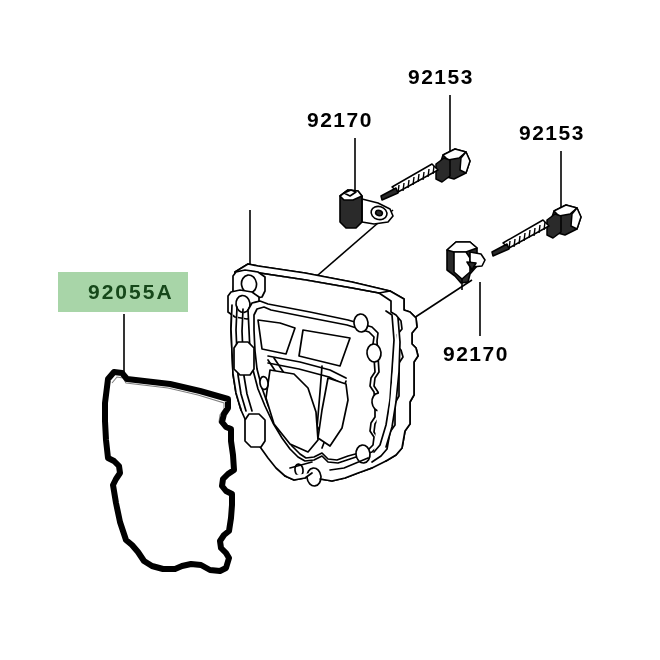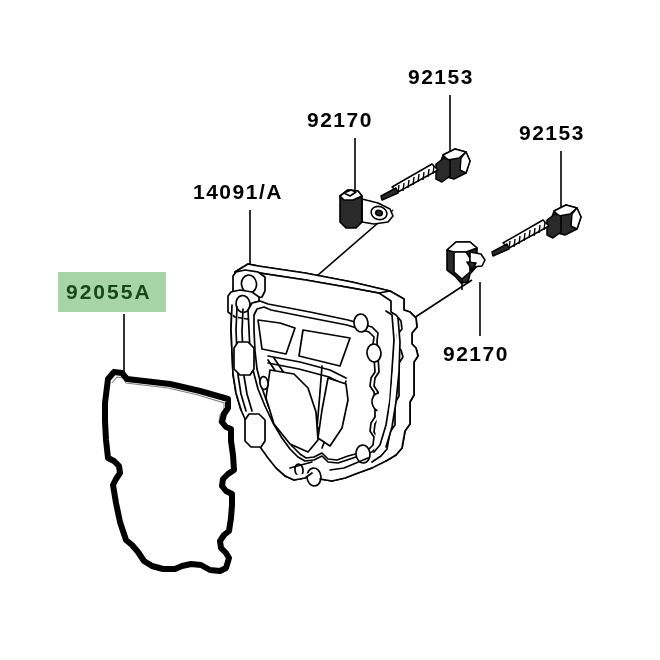--- a/index.html
+++ b/index.html
@@ -32,21 +32,21 @@
     font-weight: bold;
     font-size: 21px;
     letter-spacing: 1.5px;
     color: #000000;
     white-space: nowrap;
     line-height: 1;
   }
   .pnum.highlight {
     background: #a8d5a8;
     color: #16481a;
-    padding: 9px 14px 10px 8px;
+    padding: 9px 14px 10px 30px;
     letter-spacing: 2px;
   }
 </style>
 </head>
 <body>
 
 <div id="diagram-root">
 
   <svg id="parts-svg" viewBox="0 0 660 660" xmlns="http://www.w3.org/2000/svg">
 
@@ -273,19 +273,18 @@
     </g>
 
   </svg>
 
   <div class="pnum" style="left:408px; top:66px;">92153</div>
 
   <div class="pnum" style="left:307px; top:109px;">92170</div>
 
   <div class="pnum" style="left:519px; top:122px;">92153</div>
 
-  <div class="pnum" style="left:193px; top:181px;">14091/A</div>
 
   <div class="pnum highlight" style="left:58px; top:272px;">92055A</div>
 
   <div class="pnum" style="left:443px; top:343px;">92170</div>
 
 </div>
 
 </body></html>

